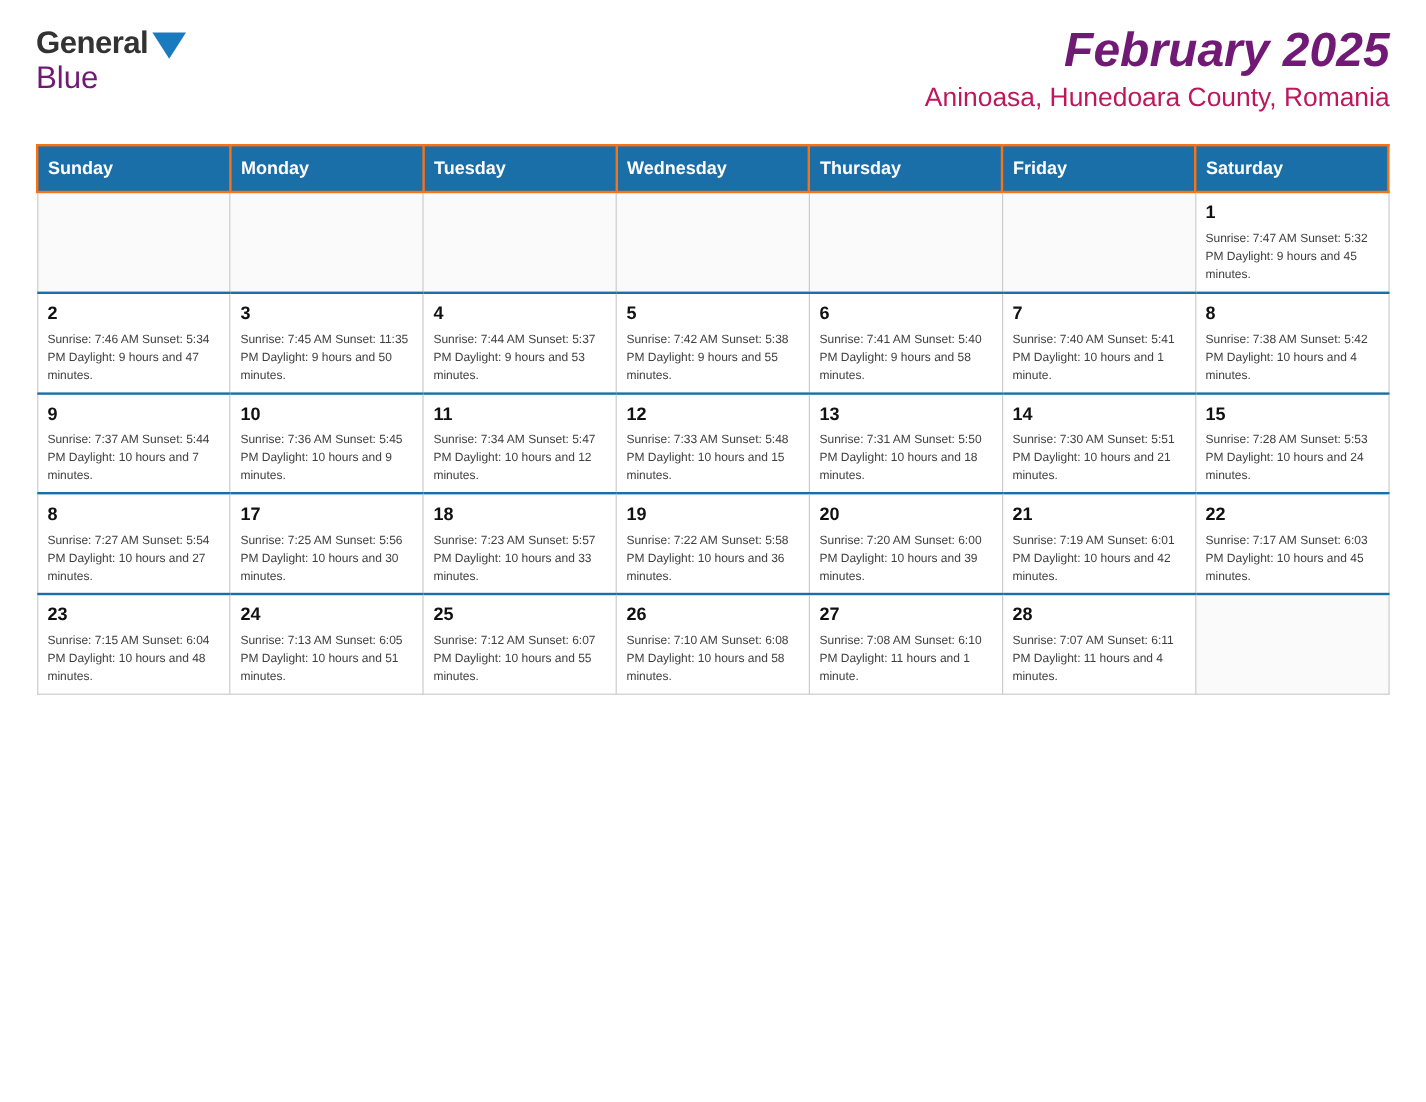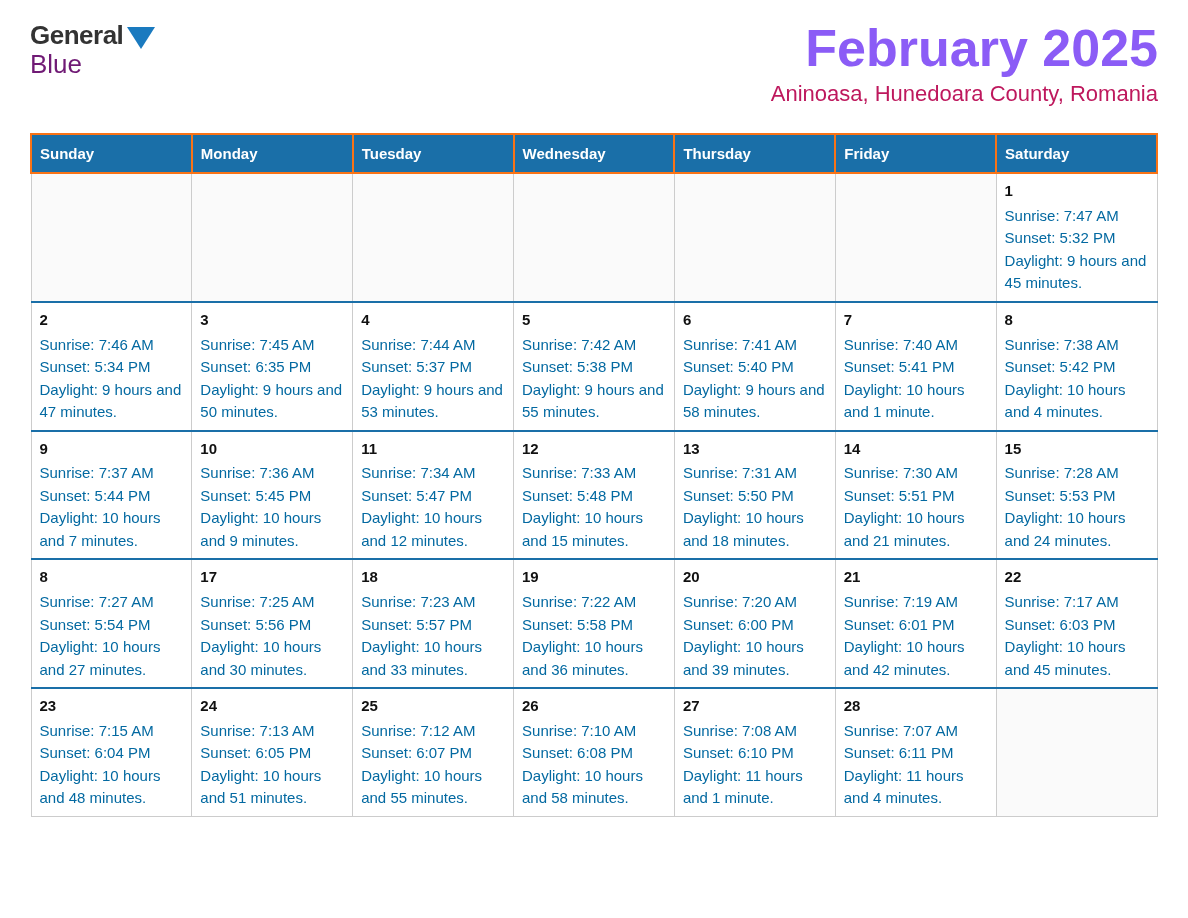--- a/index.html
+++ b/index.html
@@ -43,24 +43,25 @@
     .logo-blue {
       font-size: 26px;
       font-weight: normal;
       color: #701a75;
       margin-top: -2px;
     }
     .title-section {
       text-align: right;
     }
     .month-title {
-      font-size: 52px;
+      font-size: 40px;
       font-weight: bold;
-      color: #8b5cf6;
+      color: #701a75;
       line-height: 1.1;
+      font-style: italic;
     }
     .location-subtitle {
       font-size: 22px;
       color: #be185d;
       margin-top: 4px;
     }
     .calendar {
       width: 100%;
       border-collapse: collapse;
       margin-top: 10px;
@@ -88,22 +89,22 @@
       background: #fafafa;
     }
     .day-number {
       font-size: 15px;
       font-weight: bold;
       color: #111;
       display: block;
       margin-bottom: 3px;
     }
     .day-info {
-      font-size: 15px;
-      color: #0369a1;
+      font-size: 10px;
+      color: #404040;
       line-height: 1.5;
     }
     .week-row td {
       border-top: 2px solid #1a6fa8;
     }
   </style>
 </head>
 <body>
 
 <div class="header">
@@ -152,21 +153,21 @@
         <td>
           <span class="day-number">2</span>
           <div class="day-info">Sunrise: 7:46 AM
 Sunset: 5:34 PM
 Daylight: 9 hours
 and 47 minutes.</div>
         </td>
         <td>
           <span class="day-number">3</span>
           <div class="day-info">Sunrise: 7:45 AM
-Sunset: 6:35 PM
+Sunset: 11:35 PM
 Daylight: 9 hours
 and 50 minutes.</div>
         </td>
         <td>
           <span class="day-number">4</span>
           <div class="day-info">Sunrise: 7:44 AM
 Sunset: 5:37 PM
 Daylight: 9 hours
 and 53 minutes.</div>
         </td>

